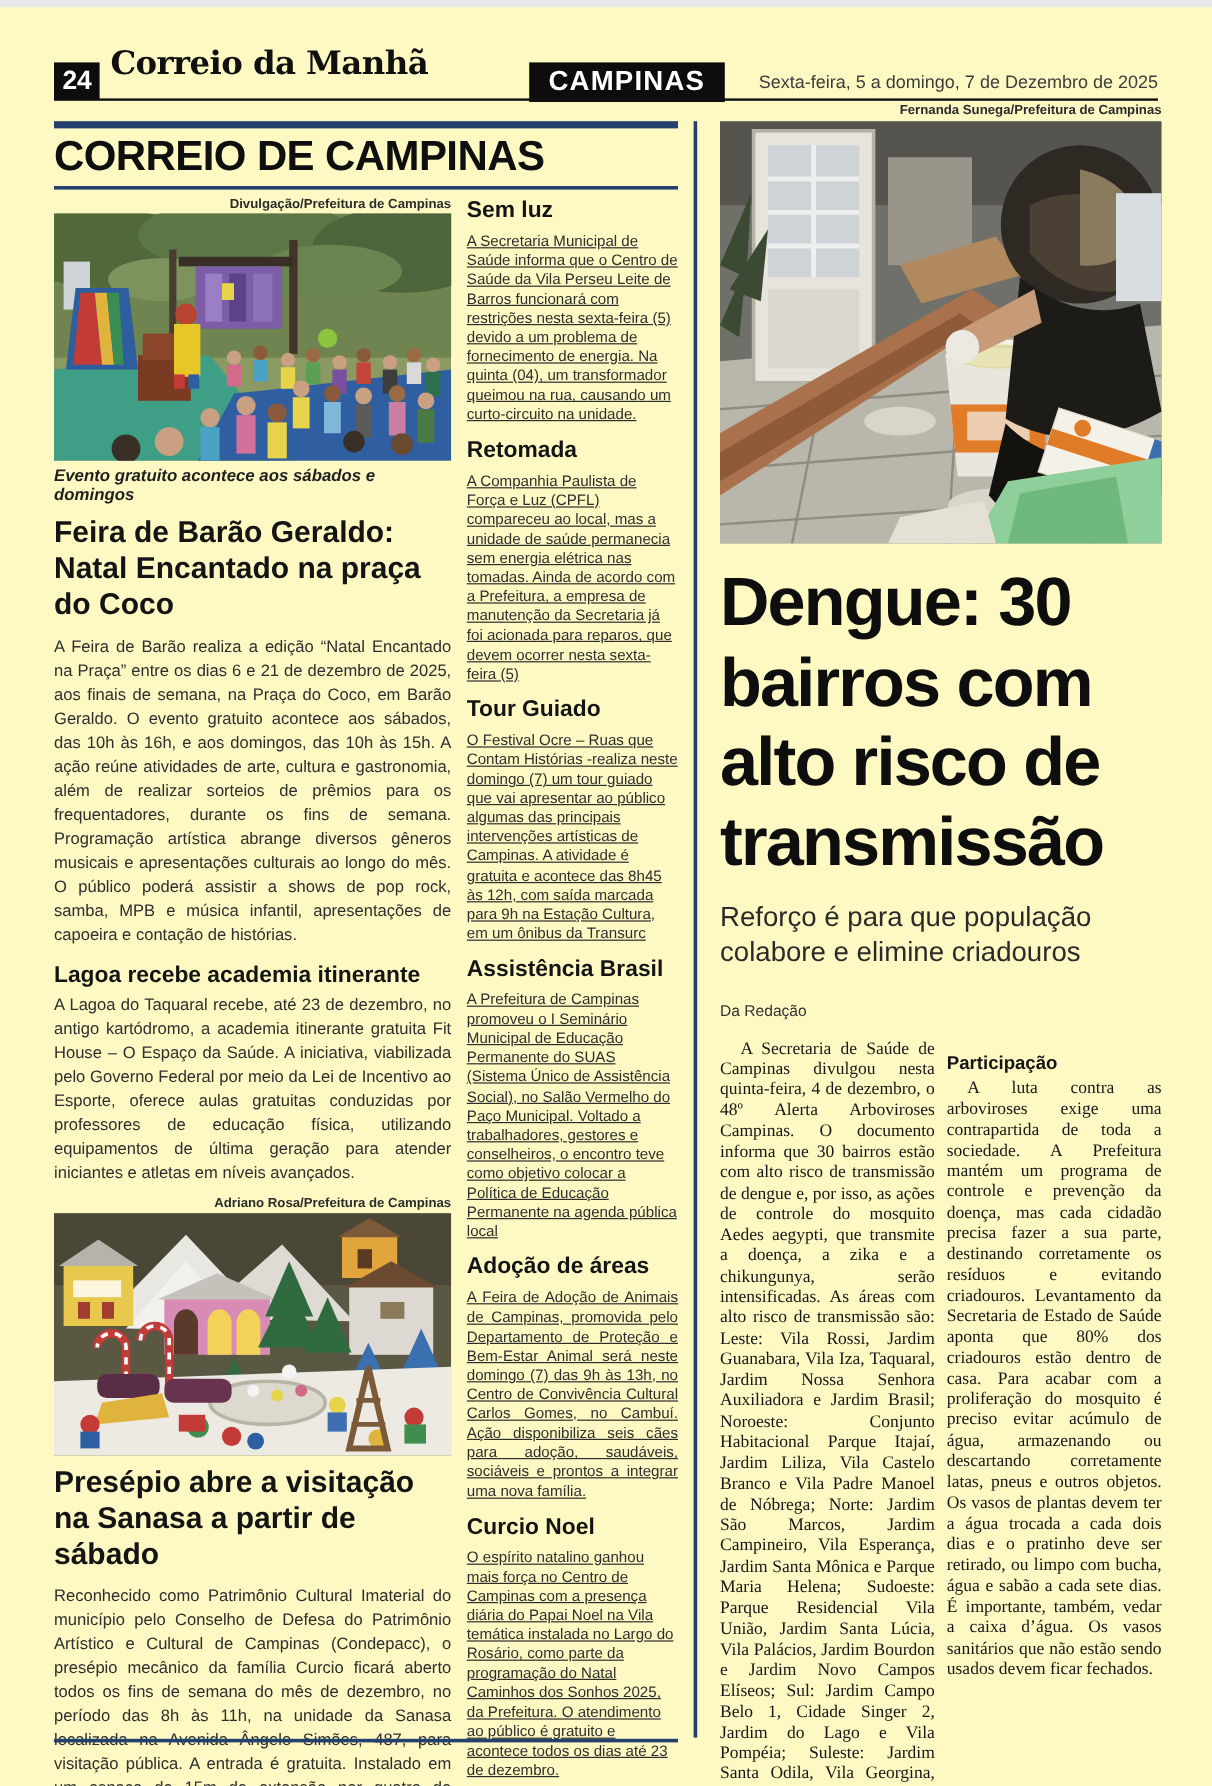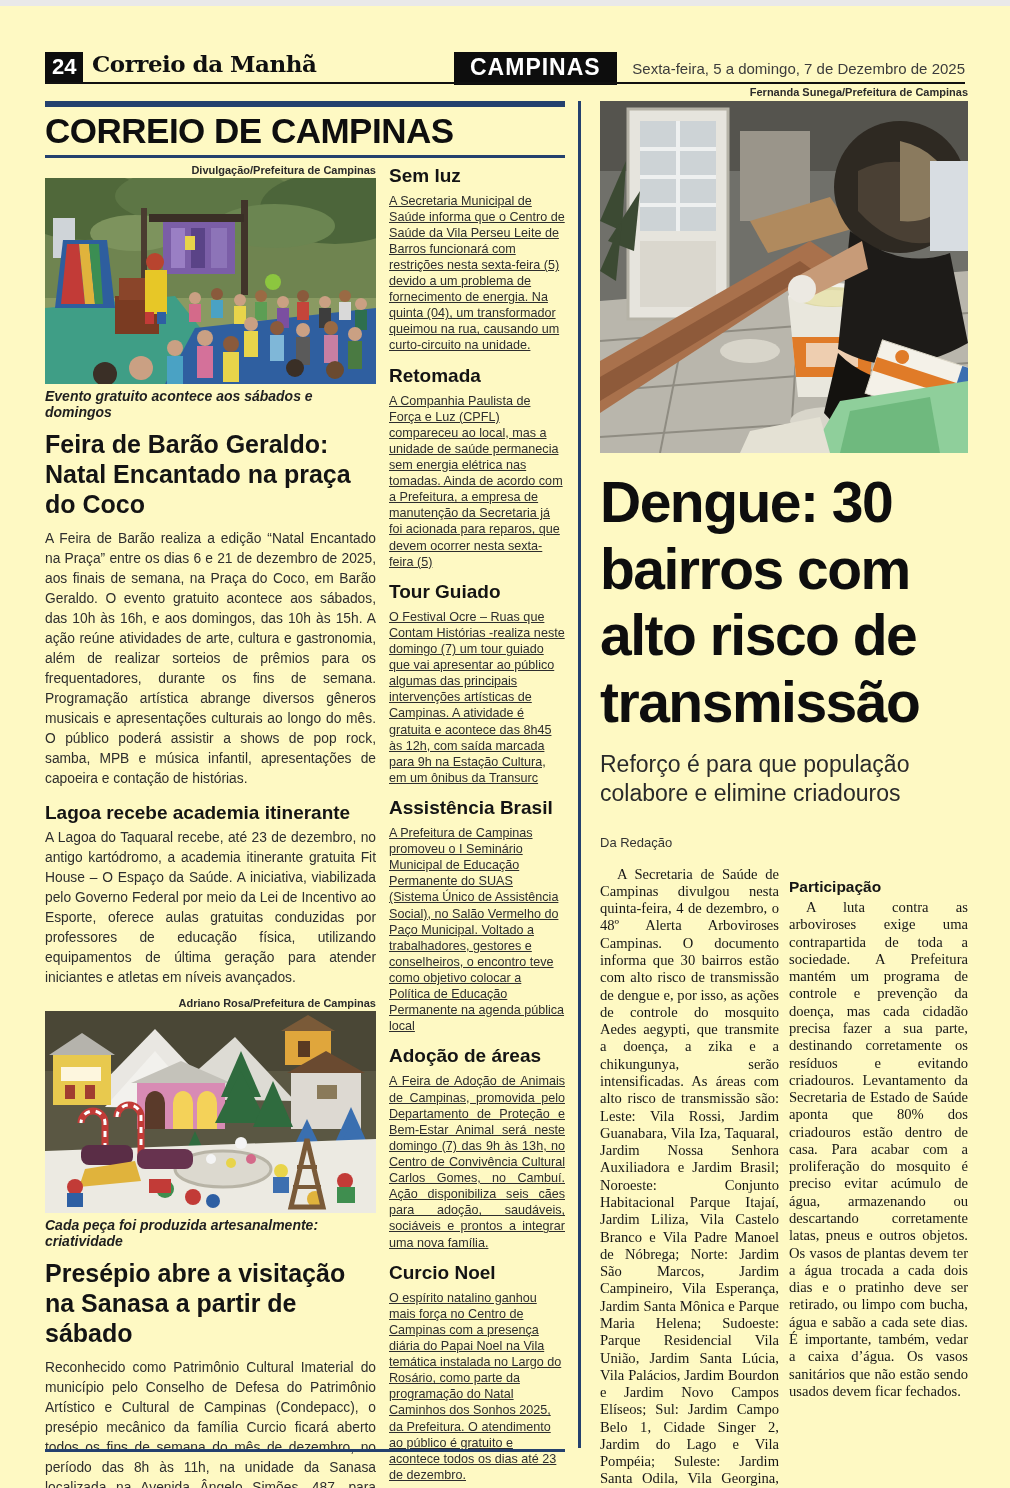--- a/index.html
+++ b/index.html
@@ -1,23 +1,23 @@
 <!DOCTYPE html>
 <html><head>
 <meta charset="utf-8">
 <style>
   html,body{margin:0;padding:0;background:#e9e9e9;}
   .page{position:relative;width:1010px;height:1488px;background:#fef9c3;margin:6px auto;
         font-family:"Liberation Sans",sans-serif;color:#222;overflow:hidden;}
   
   .pgnum{position:absolute;left:45px;top:46px;background:#0d0d0d;color:#fff;
          font-weight:bold;font-size:22px;padding:2px 7px 3px;}
-  .masthead{position:absolute;left:92px;top:44px;font-family:"DejaVu Serif",serif;
-            font-weight:bold;font-size:23px;letter-spacing:-.5px;color:#101010;}
-  .sectionbox{position:absolute;left:454px;top:46px;background:#0d0d0d;color:#fff;
+  .masthead{position:absolute;left:92px;top:32px;font-family:"DejaVu Serif",serif;
+            font-weight:bold;font-size:27px;letter-spacing:-.5px;color:#101010;}
+  .sectionbox{position:absolute;left:441px;top:46px;background:#0d0d0d;color:#fff;
               font-weight:bold;font-size:23px;letter-spacing:1px;padding:2px 16px 4px;}
   .dateline{position:absolute;right:45px;top:54px;font-size:15px;color:#3c3c3c;}
   .hdr-rule{position:absolute;left:45px;top:76px;width:920px;height:2px;background:#111;}
   
   .credit{font-size:11px;font-weight:bold;color:#2b2b2b;text-align:right;}
   .caption{font-size:14px;font-style:italic;font-weight:600;color:#1f1f1f;}
   .navy{background:#24416e;}
   
   .section-left{position:absolute;left:45px;top:95px;width:520px;}
   .topbar{height:6px;}
@@ -220,21 +220,20 @@
               <rect x="228" y="166" width="16" height="16" fill="#3d6fb0"></rect>
             <circle cx="300" cy="170" r="8" fill="#c23b37"></circle>
               <rect x="292" y="176" width="18" height="16" fill="#3f8e4f"></rect>
             <circle cx="270" cy="188" r="8" fill="#e0b33c"></circle>
           </g>
           <polygon points="246,196 262,128 278,196" fill="none" stroke="#7a5a38" stroke-width="5"></polygon>
           <line x1="248" y1="176" x2="276" y2="176" stroke="#7a5a38" stroke-width="4"></line>
           <line x1="252" y1="156" x2="272" y2="156" stroke="#7a5a38" stroke-width="4"></line>
         </svg>
 
-        <div class="caption">Cada peça foi produzida artesanalmente: criatividade</div>
 
         <div class="headline">Presépio abre a visitação na Sanasa a partir de sábado</div>
         <p class="body-sans">Reconhecido como Patrimônio Cultural Imaterial do município pelo Conselho de Defesa do Patrimônio Artístico e Cultural de Campinas (Condepacc), o presépio mecânico da família Curcio ficará aberto todos os fins de semana do mês de dezembro, no período das 8h às 11h, na unidade da Sanasa localizada na Avenida Ângelo Simões, 487, para visitação pública. A entrada é gratuita. Instalado em um espaço de 15m de extensão por quatro de profundidade, o presépio foi construído por quatro gerações. Cada peça foi produzida artesanalmente com muita criatividade.</p>
 
       </div>
 
       <div class="colB">
         <div class="brief-title">Sem luz</div>
         <p class="brief-body">A Secretaria Municipal de Saúde informa que o Centro de Saúde da Vila Perseu Leite de Barros funcionará com restrições nesta sexta-feira (5) devido a um problema de fornecimento de energia. Na quinta (04), um transformador queimou na rua, causando um curto-circuito na unidade.</p>
         <div class="brief-title">Retomada</div>

